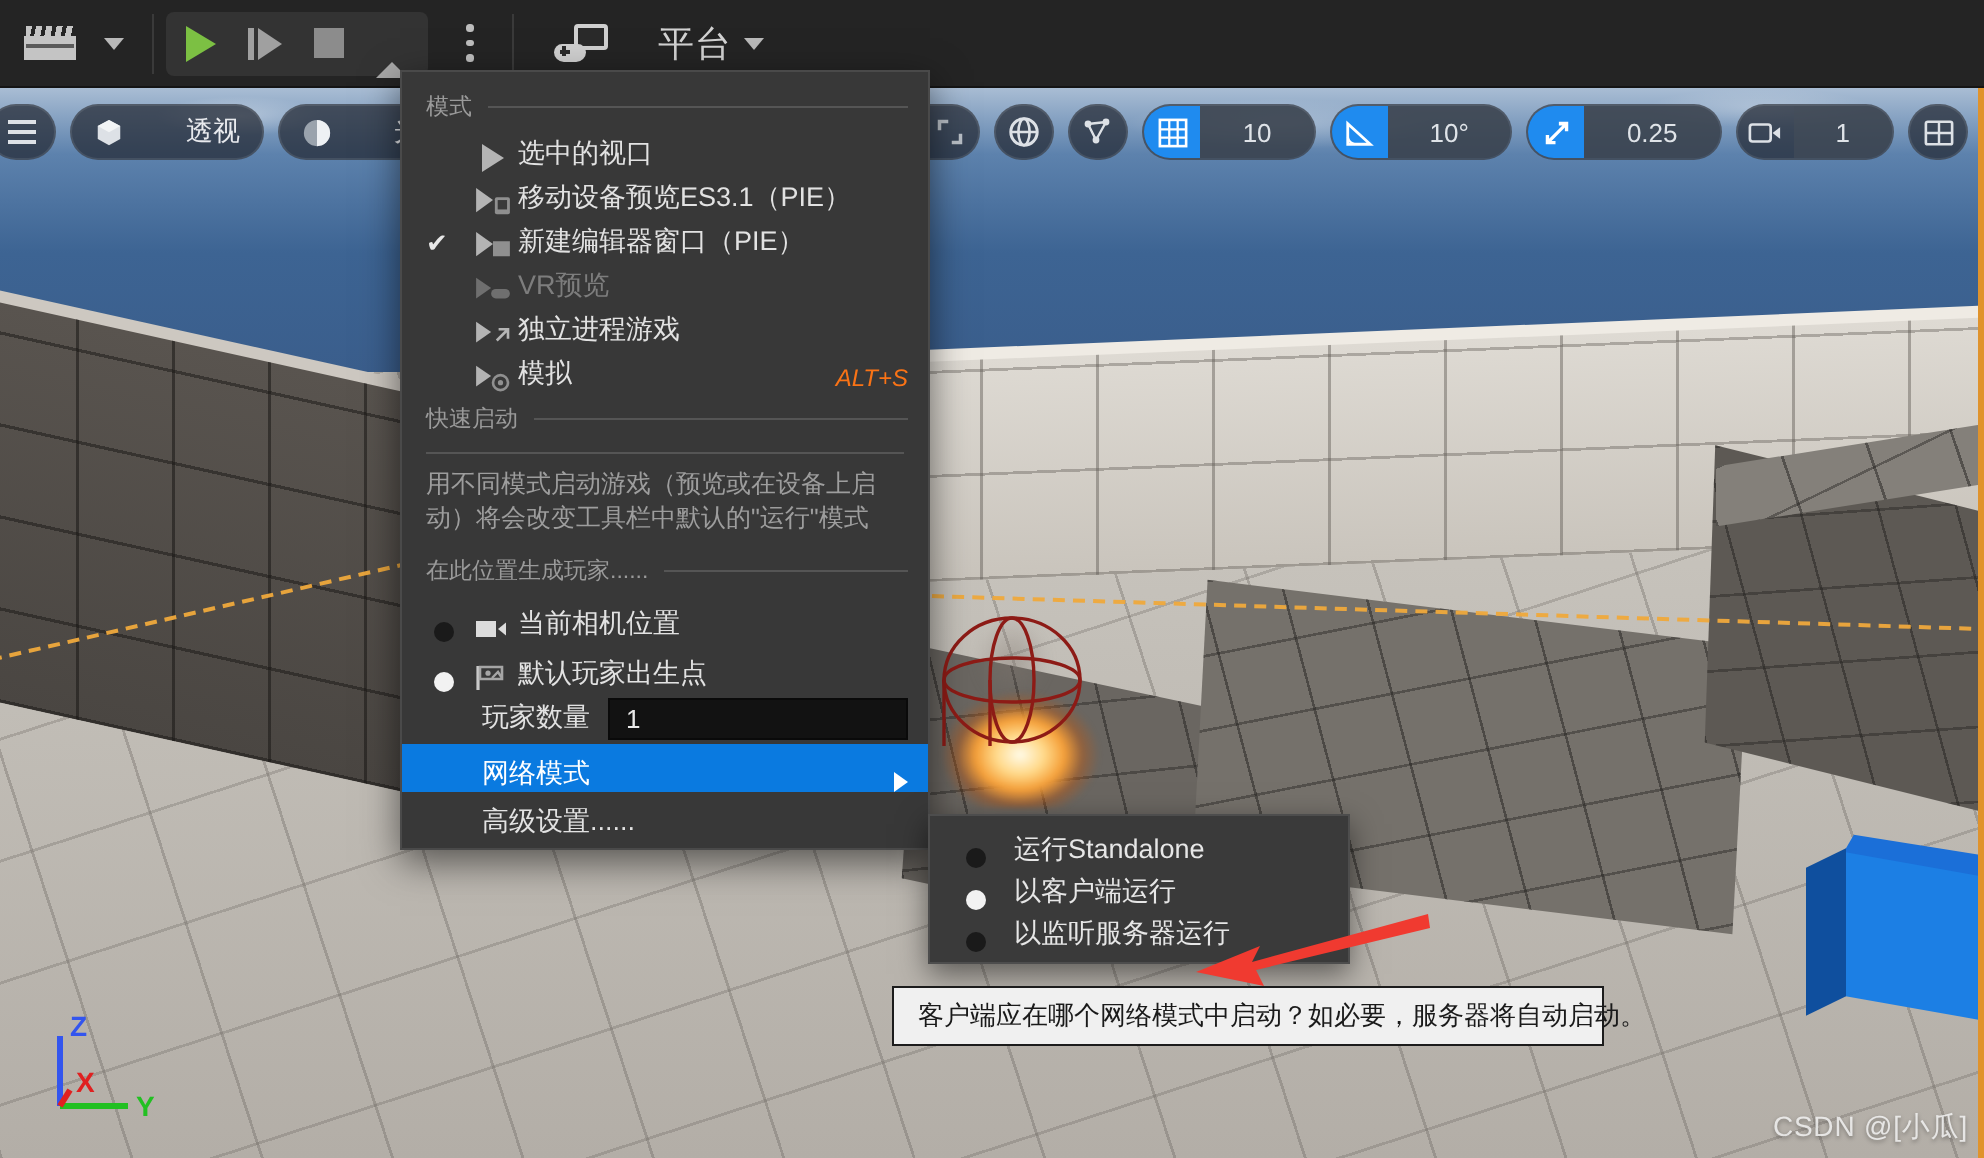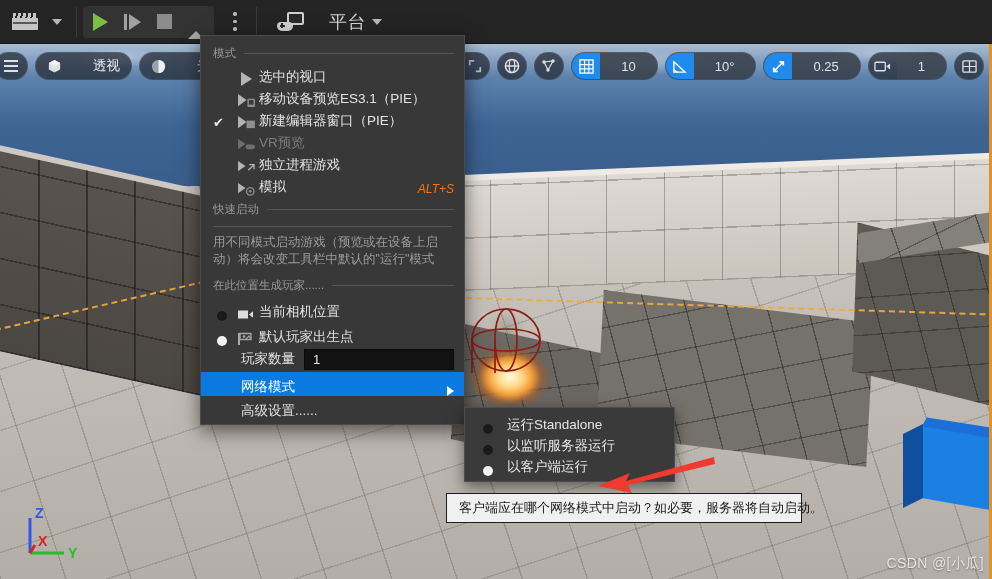--- a/index.html
+++ b/index.html
@@ -567,26 +567,26 @@
       <span class="lbl">高级设置......</span>
     </div>
   </div>
 
   <div class="submenu">
     <div class="smi">
       <span class="radio"></span>
       <span>运行Standalone</span>
     </div>
     <div class="smi">
+      <span class="radio on"></span>
+      <span>以客户端运行</span>
+    </div>
+    <div class="smi">
       <span class="radio"></span>
       <span>以监听服务器运行</span>
-    </div>
-    <div class="smi">
-      <span class="radio on"></span>
-      <span>以客户端运行</span>
     </div>
   </div>
 
   <svg class="annot" viewBox="0 0 120 45">
     <path d="M118 2 L30 26 L34 18 L2 31 L36 38 L32 30 L119 9 Z" fill="#f03a30"></path>
   </svg>
 
   <div class="tooltip">客户端应在哪个网络模式中启动？如必要，服务器将自动启动。</div>
 
 </div>

